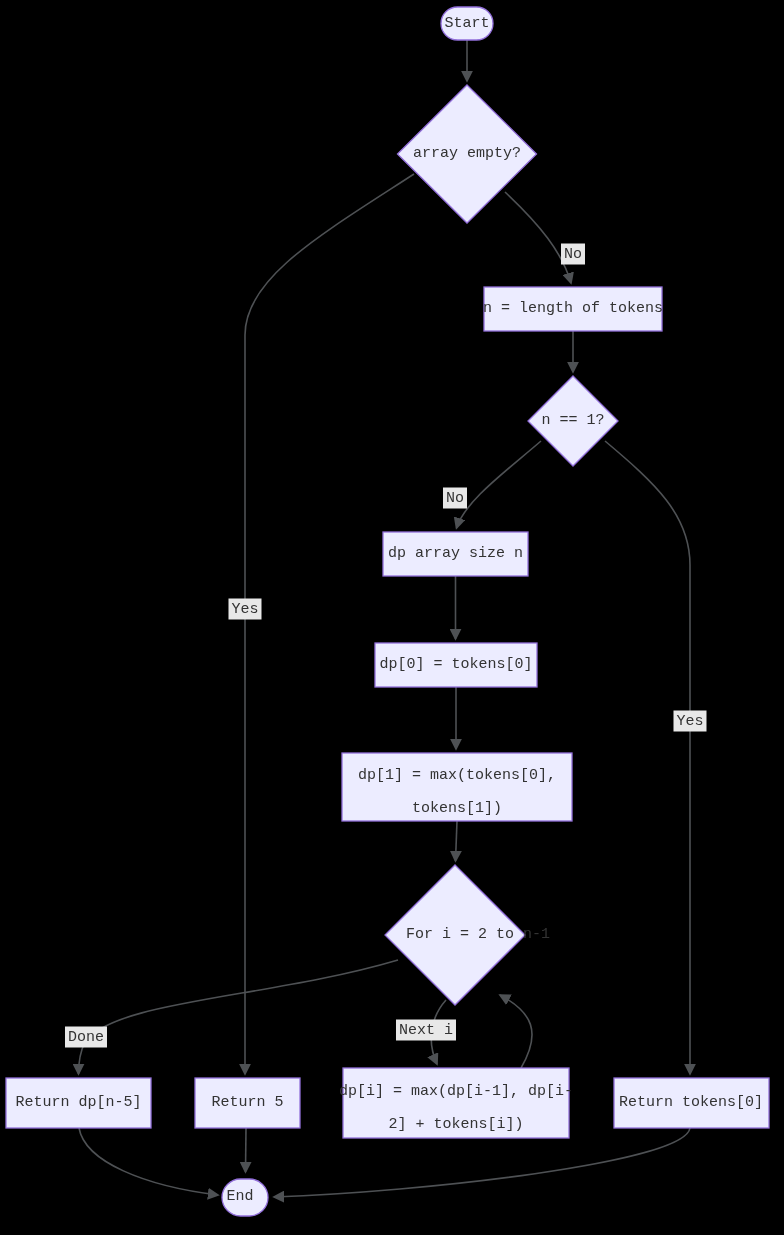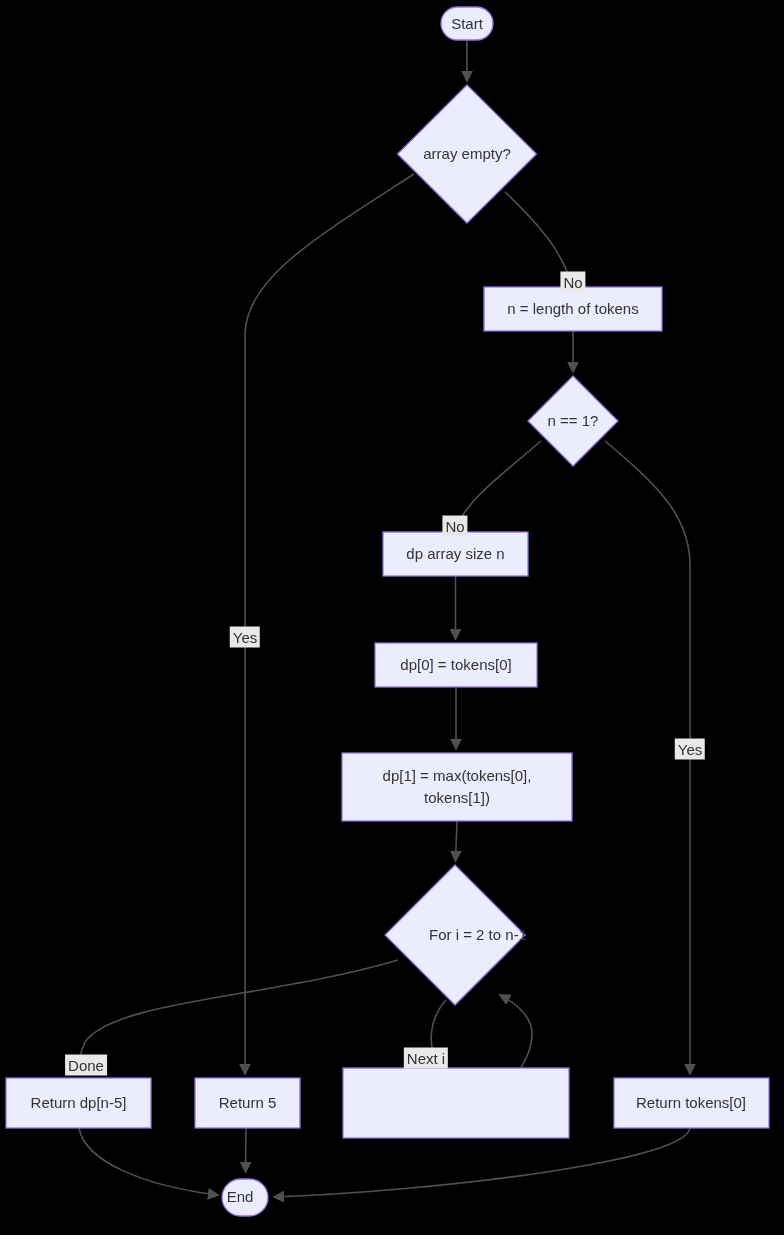--- a/index.html
+++ b/index.html
@@ -1,21 +1,21 @@
 <!DOCTYPE html>
 <html style="--background: #000000; --node-fill: #ECECFF; --node-border: #9370DB; --edge-color: #4e5154; --label-bg: #e8e8e8; --text-color: #333333;"><head>
 <meta charset="utf-8">
 <style>
   html, body { margin: 0; padding: 0; background: #000; }
   .canvas {
     position: relative;
     width: 784px;
     height: 1235px;
     background: var(--background, #000);
-    font-family: Liberation Sans, sans-serif;
+    font-family: Liberation Mono, monospace;
     overflow: hidden;
   }
   .canvas svg { position: absolute; left: 0; top: 0; }
   .shape-rect, .shape-stadium {
     fill: var(--node-fill, #ECECFF);
     stroke: var(--node-border, #9370DB);
     stroke-width: 1.3;
   }
   .shape-diamond {
     fill: var(--node-fill, #ECECFF);
@@ -30,26 +30,25 @@
   #arrowhead path { fill: var(--edge-color, #4e5154); }
   .label {
     position: absolute;
     transform: translate(-50%, -50%);
     color: var(--text-color, #333);
     font-size: 15px;
     line-height: 1.45;
     text-align: center;
     white-space: nowrap;
   }
-  .label .line { display: block; white-space: nowrap; }
+  .label .line { display: block; white-space: nowrap; margin-top: 11px; }
   .edge-label {
     background: var(--label-bg, #e8e8e8);
     padding: 0 3px;
     line-height: 1.4;
-    margin-top: 28px;
   }
 </style>
 </head>
 <body>
 
 <div class="canvas">
 
   <svg width="784" height="1235" viewBox="0 0 784 1235">
     <defs>
       <marker id="arrowhead" viewBox="0 0 10 10" refX="8.5" refY="5" markerWidth="7.5" markerHeight="7.5" orient="auto-start-reverse">
@@ -96,20 +95,24 @@
   <div class="label" style="left:467px; top:154px">array empty?</div>
   <div class="label" style="left:573px; top:309px">n = length of tokens</div>
   <div class="label" style="left:573px; top:421px">n == 1?</div>
   <div class="label" style="left:455.5px; top:554px">dp array size n</div>
   <div class="label" style="left:456px; top:665px">dp[0] = tokens[0]</div>
   <div class="label" style="left:457px; top:787px">
     <span class="line">dp[1] = max(tokens[0],</span>
     <span class="line">tokens[1])</span>
   </div>
   <div class="label" style="left:478px; top:935px">For i = 2 to n-1</div>
+  <div class="label" style="left:456px; top:1103px">
+    <span class="line">dp[i] = max(dp[i-1], dp[i-</span>
+    <span class="line">2] + tokens[i])</span>
+  </div>
   <div class="label" style="left:78.5px; top:1103px">Return dp[n-5]</div>
   <div class="label" style="left:247.5px; top:1103px">Return 5</div>
   <div class="label" style="left:691px; top:1103px">Return tokens[0]</div>
   <div class="label" style="left:240px; top:1197px">End</div>
 
   <div class="label edge-label" style="left:573px; top:254px">No</div>
   <div class="label edge-label" style="left:245px; top:609px">Yes</div>
   <div class="label edge-label" style="left:455px; top:498px">No</div>
   <div class="label edge-label" style="left:690px; top:721px">Yes</div>
   <div class="label edge-label" style="left:426px; top:1030px">Next i</div>

